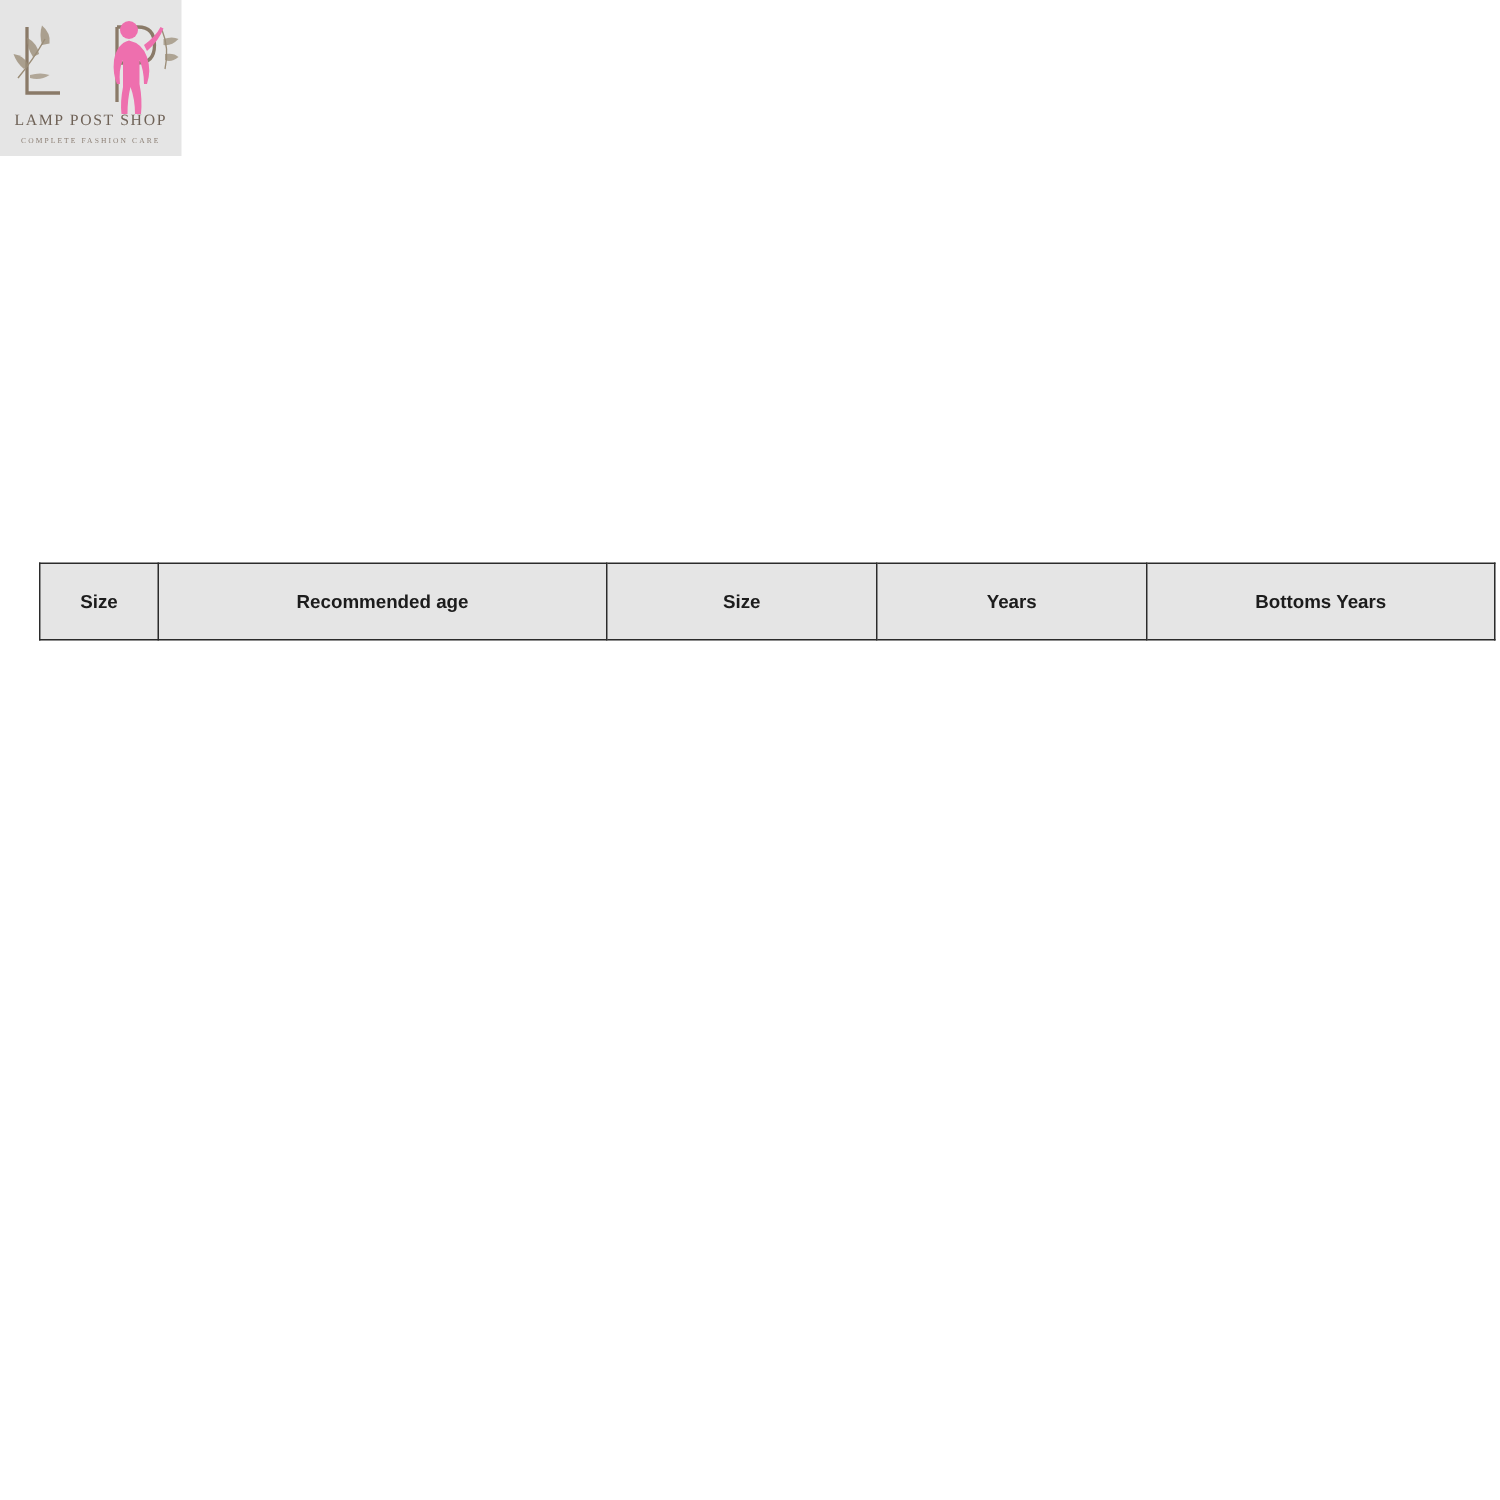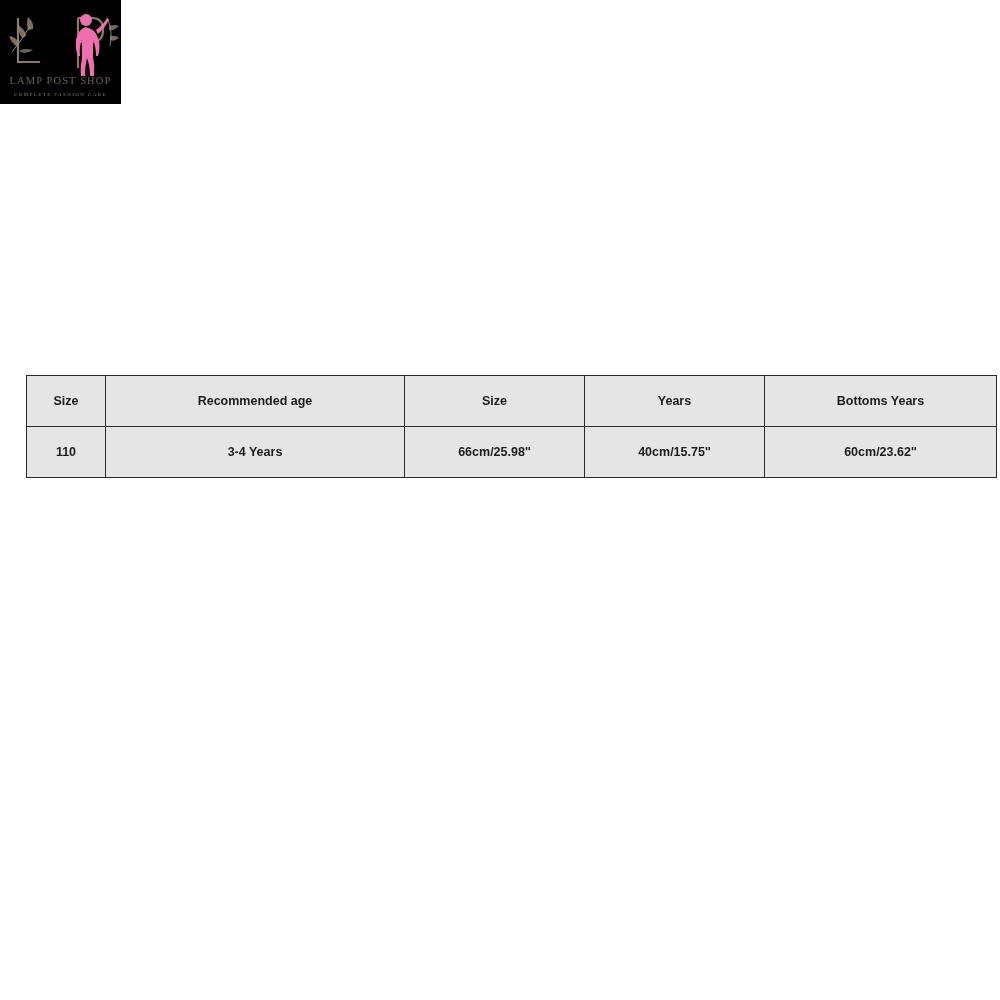--- a/index.html
+++ b/index.html
@@ -16,21 +16,21 @@
     overflow: hidden;
   }
 
   
   .logo-box {
     position: absolute;
     left: 0;
     top: 0;
     width: 121px;
     height: 104px;
-    background: #000000;
+    background: #e5e5e5;
     overflow: hidden;
   }
   .logo-art {
     position: absolute;
     left: 0;
     top: 0;
     width: 121px;
     height: 104px;
   }
   .logo-brand {
@@ -134,22 +134,15 @@
     <thead>
       <tr>
         <th>Size</th>
         <th>Recommended age</th>
         <th>Size</th>
         <th>Years</th>
         <th>Bottoms Years</th>
       </tr>
     </thead>
     <tbody>
-      <tr>
-        <td>110</td>
-        <td>3-4 Years</td>
-        <td>66cm/25.98''</td>
-        <td>40cm/15.75''</td>
-        <td>60cm/23.62''</td>
-      </tr>
     </tbody>
   </table>
 </div>
 
 </body></html>

